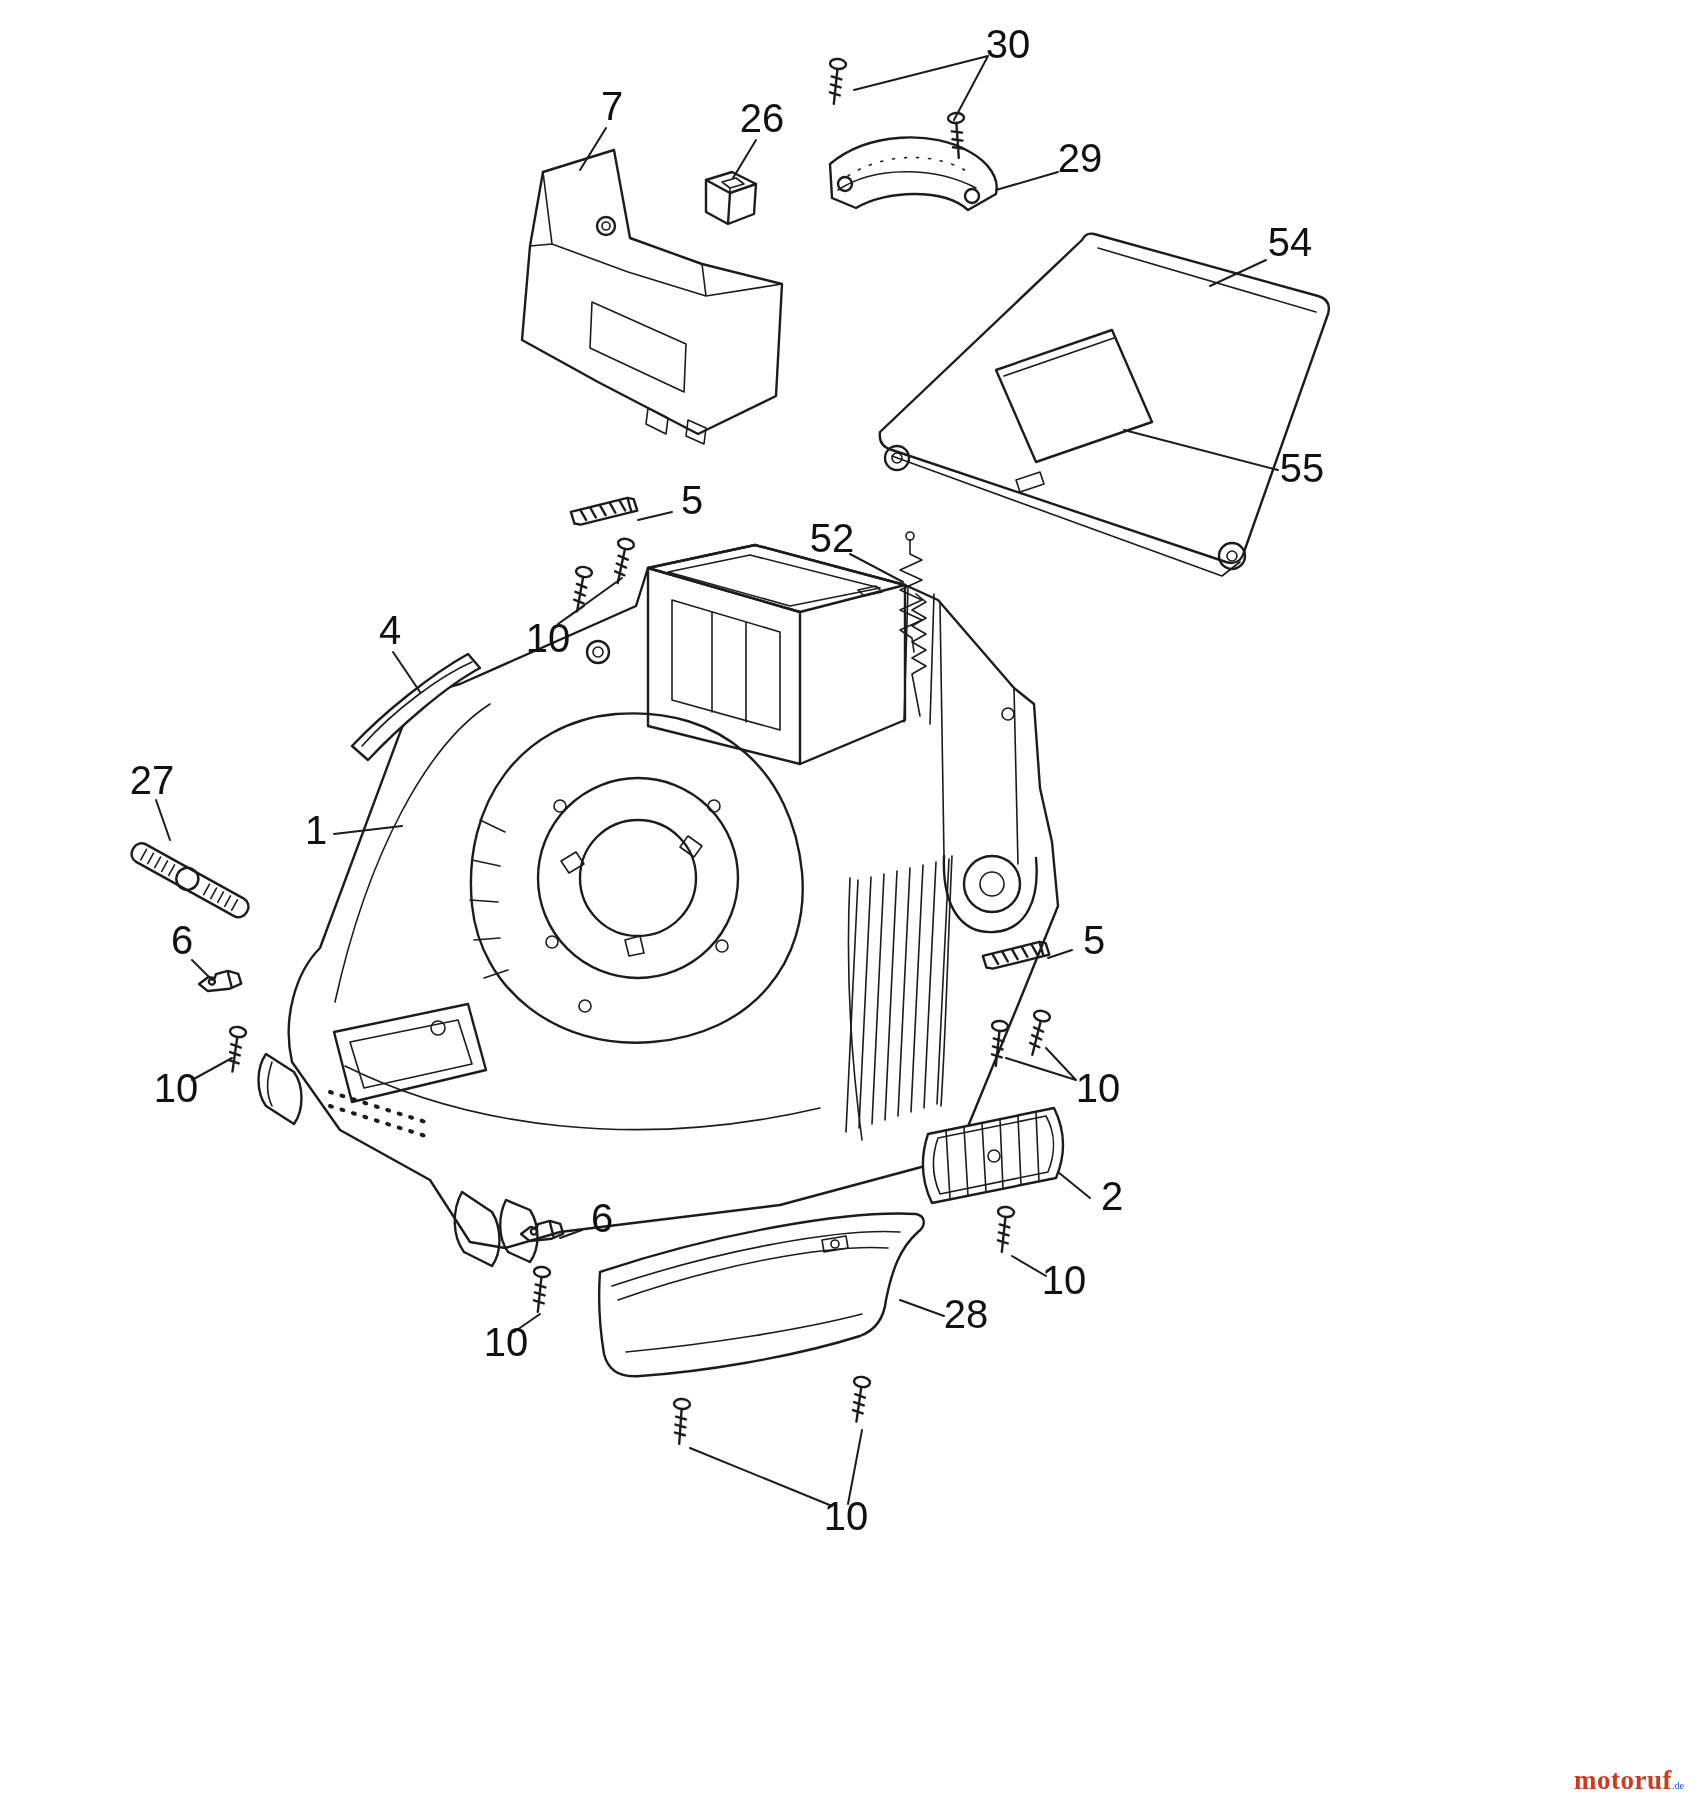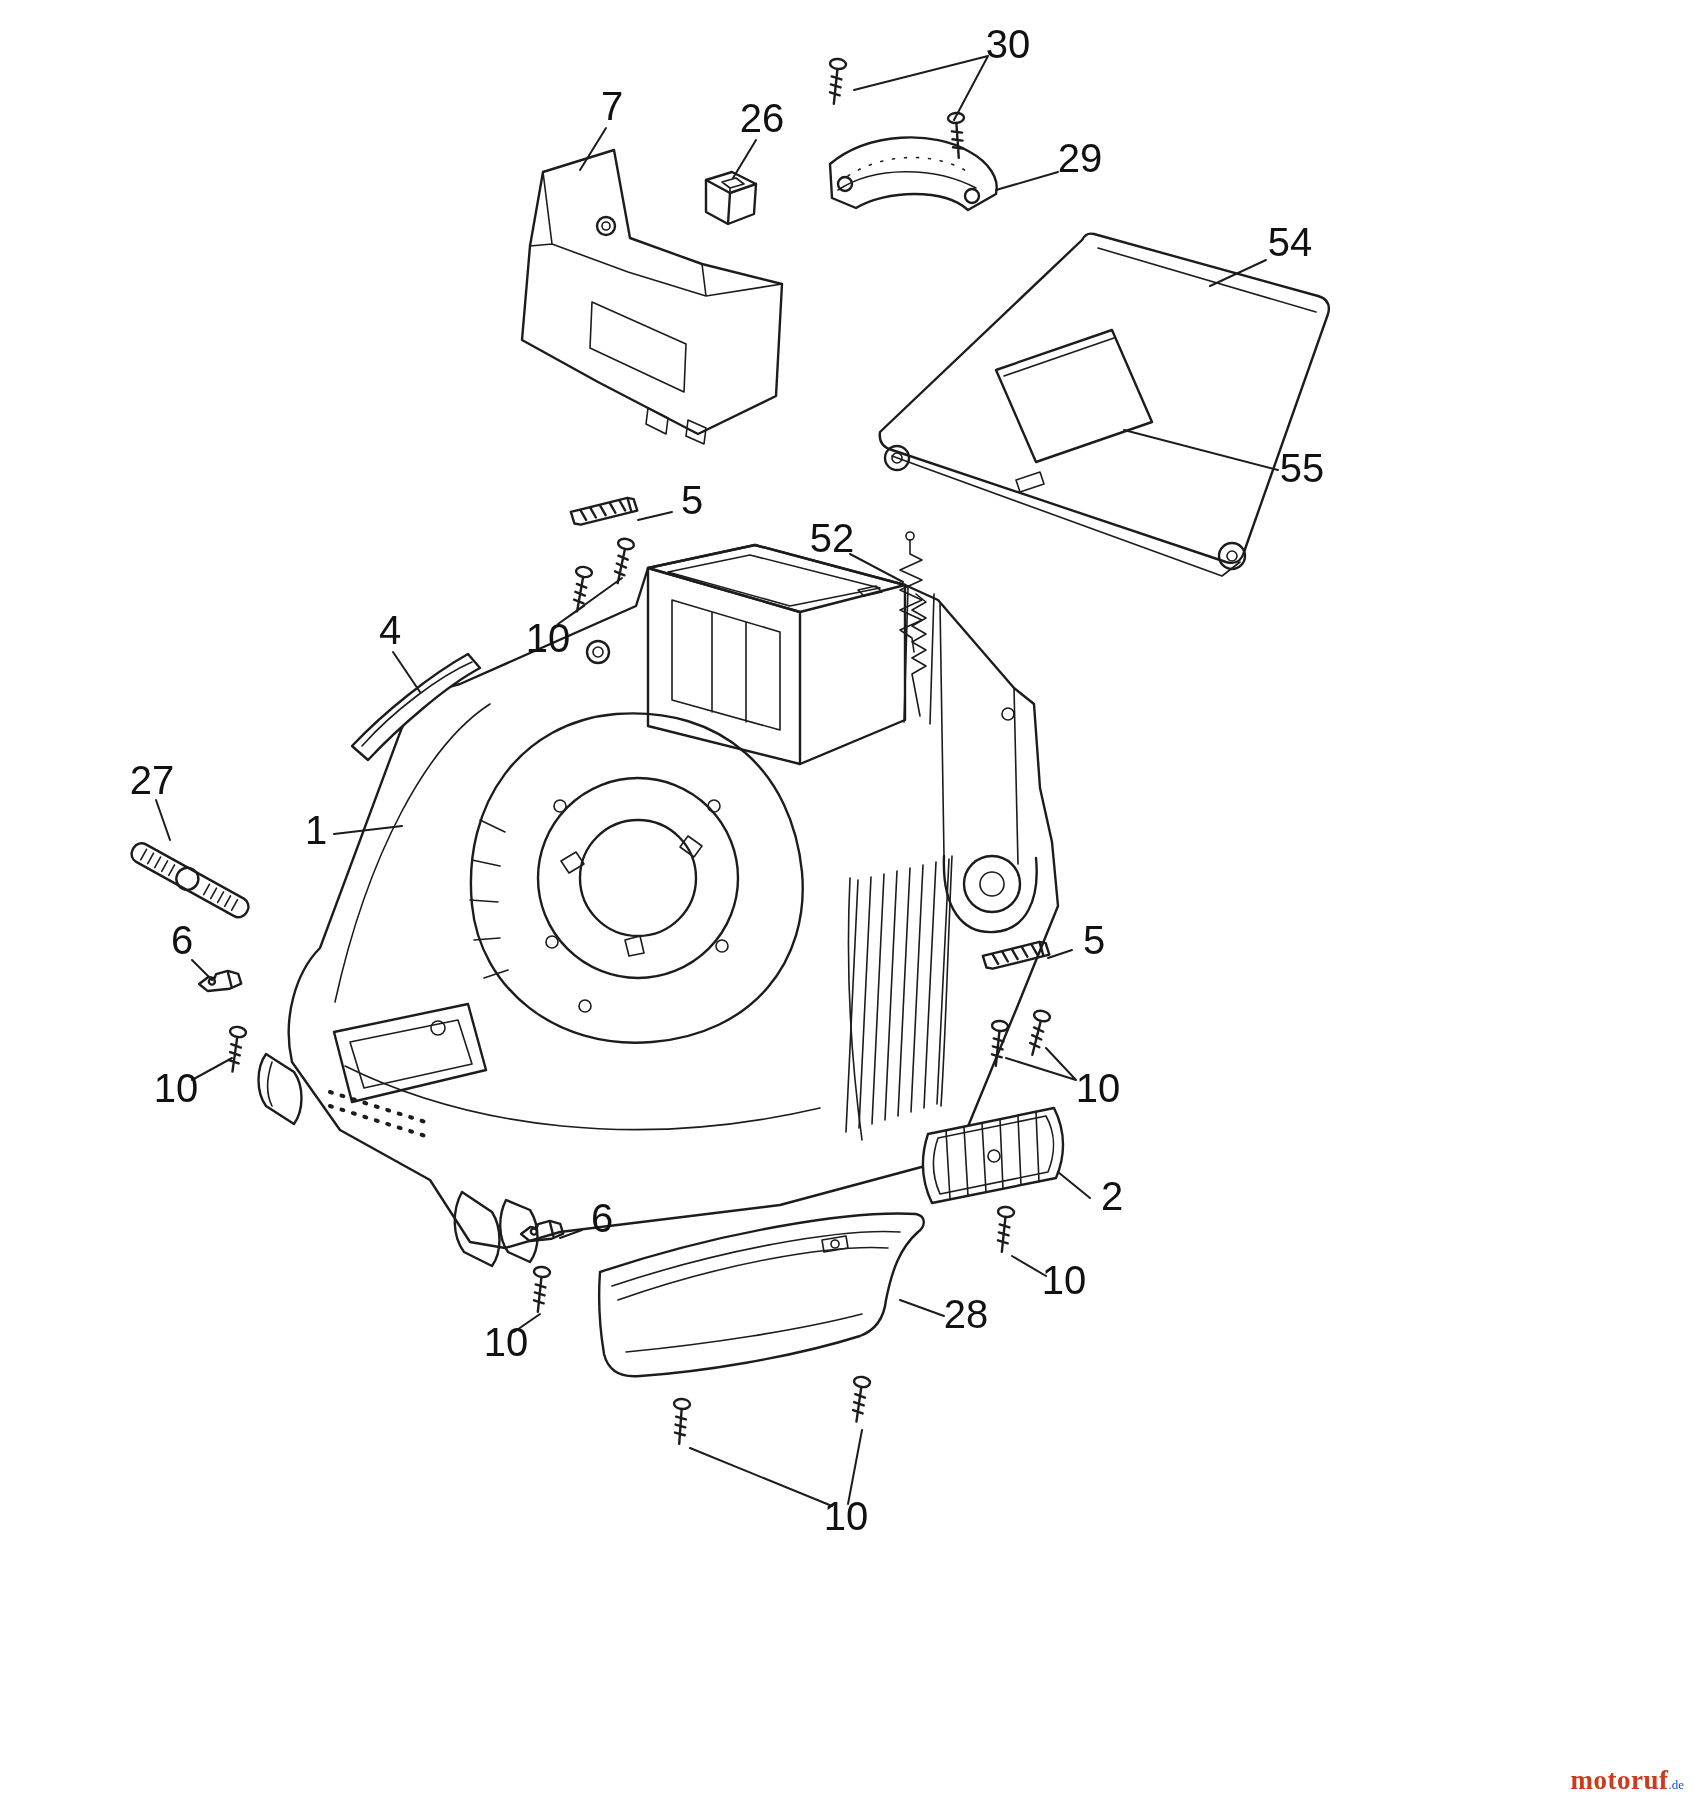--- a/index.html
+++ b/index.html
@@ -17,21 +17,21 @@
   .leader{stroke:#1c1c1c;stroke-width:2;fill:none;}
   .callout{font-family:"Liberation Sans", sans-serif;font-size:40px;fill:#111111;}
   .dotted{stroke-dasharray:2 10;stroke-width:4;stroke-linecap:round;}
   .watermark{
     position:absolute;right:10px;bottom:6px;
     font-family:"Liberation Serif", serif;
     font-weight:bold;line-height:1;
     user-select:none;
   }
   .watermark .brand{color:#cc3b1e;font-size:27px;letter-spacing:0.5px;margin-left:21px;}
-  .watermark .suffix{color:#1d4ed8;font-size:13px;font-weight:normal;}
+  .watermark .suffix{color:#1d4ed8;font-size:10px;font-weight:normal;}
 </style>
 </head>
 <body>
 
 <div class="stage">
   <svg width="1694" height="1800" viewBox="0 0 1694 1800">
     <defs>
       <g id="screw">
         <ellipse cx="0" cy="0" rx="8" ry="5"></ellipse>
         <path d="M0,5 L0,40 M-5,13 L5,15 M-5,21 L5,23 M-5,29 L5,31"></path>

